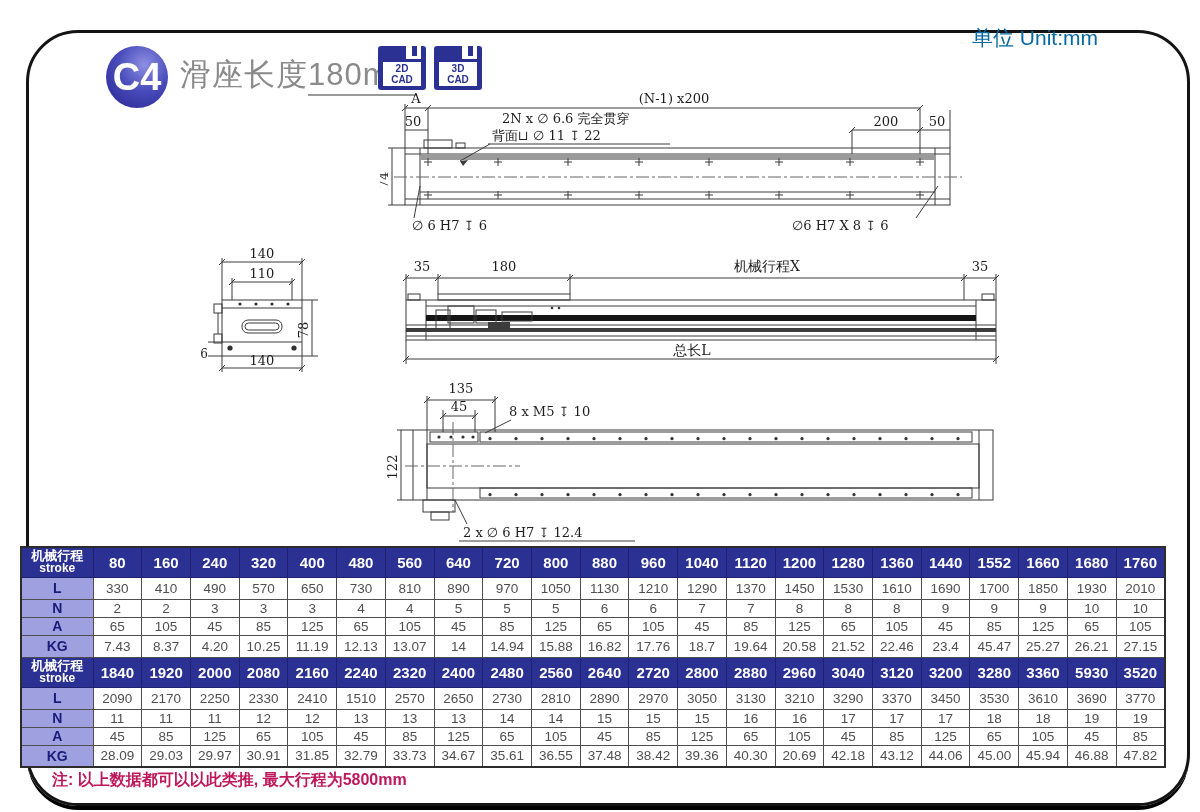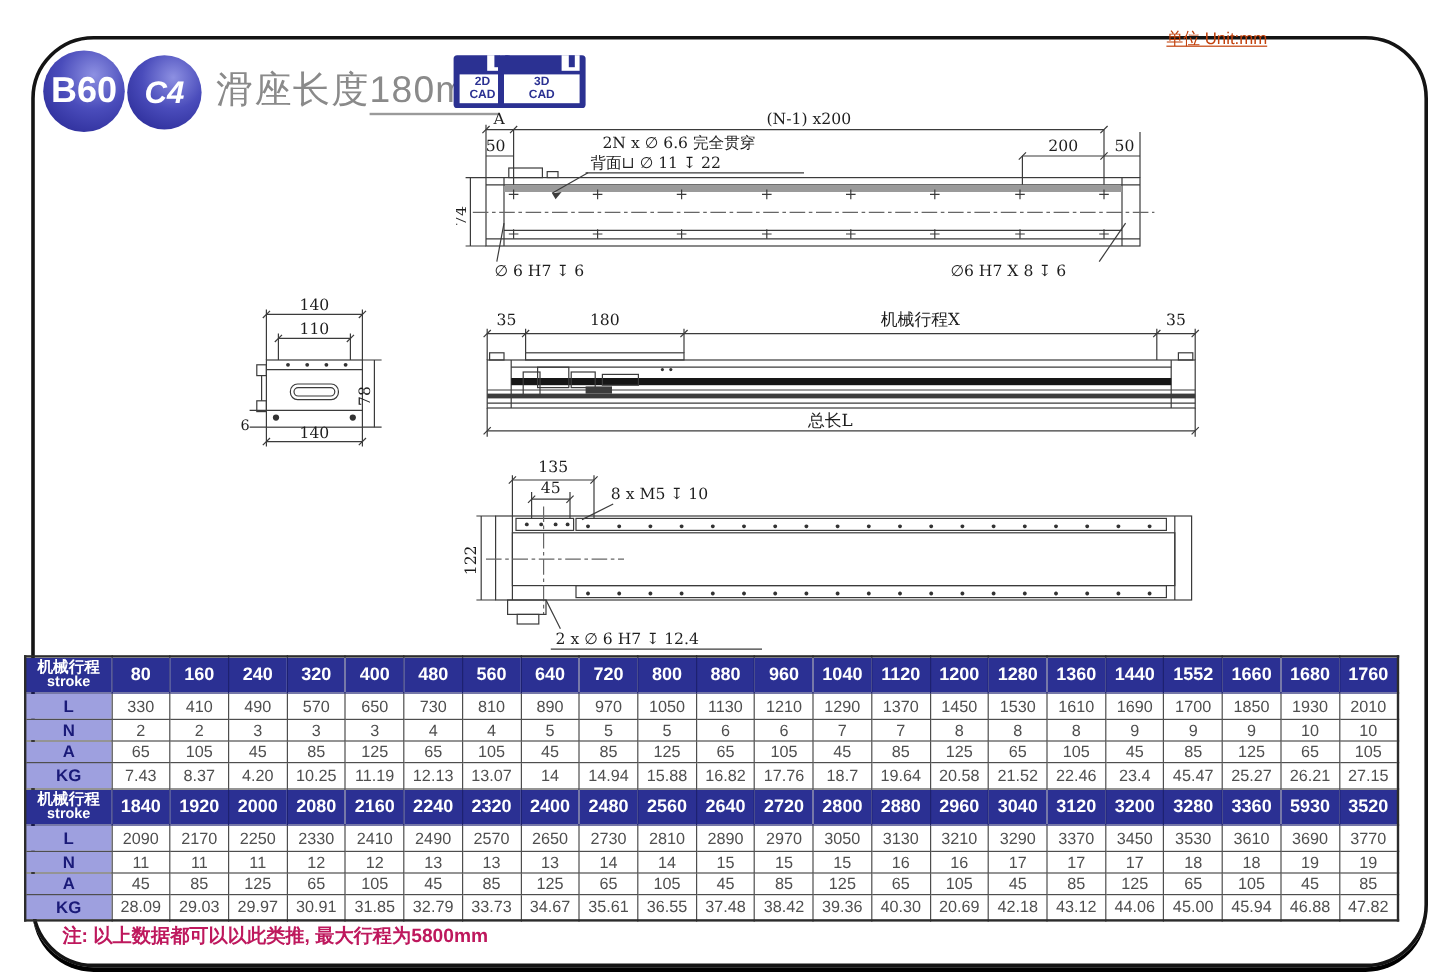--- a/index.html
+++ b/index.html
@@ -4,26 +4,26 @@
 <style>
   html,body{margin:0;padding:0;background:#fff;}
   .page{position:relative;width:1200px;height:812px;background:#fff;overflow:hidden;
         font-family:"Liberation Sans", sans-serif;}
   .frame{position:absolute;left:26px;top:30px;width:1158px;height:770px;
          border:3px solid #141414;border-radius:52px;box-shadow:0 5px 0 -1px #000;}
   
   .badge{position:absolute;border-radius:50%;color:#fff;display:flex;align-items:center;justify-content:center;
          font-weight:bold;background:radial-gradient(circle at 62% 30%, #8d90e2 0%, #4a4cbb 45%, #23238e 100%);}
   .badge.b60{left:36px;top:42px;width:68px;height:68px;font-size:30px;}
-  .badge.c4{left:106px;top:46px;width:62px;height:62px;font-size:26px;font-style:italic;}
+  .badge.c4{left:106px;top:46px;width:62px;height:62px;font-size:38px;}
   .subtitle{position:absolute;left:180px;top:54px;font-size:31px;color:#8a8a8a;letter-spacing:1px;}
   .subtitle .u{border-bottom:2px solid #9a9a9a;padding-bottom:2px;}
-  .unit{position:absolute;left:972px;top:24px;font-size:14px;color:#c2410c;text-decoration:underline;}
+  .unit{position:absolute;left:972px;top:24px;font-size:21px;color:#0369a1;}
   .cad{position:absolute;top:46px;width:48px;height:44px;background:#2b3192;border-radius:3px;cursor:pointer;}
-  .cad.c2d{left:378px;} .cad.c3d{left:415px;padding-left:25px;}
+  .cad.c2d{left:378px;} .cad.c3d{left:434px;}
   .cad .notch{position:absolute;right:5px;top:0;width:15px;height:13px;background:#fff;}
   .cad .notch .slot{position:absolute;right:4px;top:0;width:5px;height:10px;background:#2b3192;}
   .cad .lbl{position:absolute;left:5px;right:5px;bottom:4px;height:24px;background:#fff;
             display:flex;flex-direction:column;align-items:center;justify-content:center;
             font-size:10px;line-height:11px;font-weight:bold;color:#2b3192;}
   
   .dwg{position:absolute;}
   .dwg line,.dwg rect,.dwg path,.dwg circle{stroke:#3b3b3b;stroke-width:1;fill:none;}
   .dwg .gry{fill:#9a9a9a;stroke:none;} .dwg .blk{fill:#161616;stroke:none;} .dwg .dk{fill:#3c3c3c;stroke:none;}
   .dwg .dot{fill:#333;stroke:none;}
@@ -43,21 +43,20 @@
   td.rowlabel{background:#9ea0df;color:#1a1a78;font-weight:bold;font-size:14px;}
   td.val{background:#fff;color:#4f4f4f;font-size:13.5px;}
   .note{position:absolute;left:52px;top:770px;font-size:16px;font-weight:bold;color:#be185d;}
 </style>
 </head>
 <body>
 
 <div class="page">
   <div class="frame"></div>
 
-  <div class="badge b60">B60</div>
   <div class="badge c4">C4</div>
   <div class="subtitle">
     <span>滑座长度</span><span class="u">180mm</span>
   </div>
   <div class="cad c2d">
     <div class="notch">
         <div class="slot"></div>
       </div>
     <div class="lbl">
       <span>2D</span>
@@ -434,21 +433,21 @@
           <th>5930</th>
           <th>3520</th>
         </tr>
         <tr class="row-L">
           <td class="rowlabel">L</td>
           <td class="val">2090</td>
           <td class="val">2170</td>
           <td class="val">2250</td>
           <td class="val">2330</td>
           <td class="val">2410</td>
-          <td class="val">2490</td>
+          <td class="val">1510</td>
           <td class="val">2570</td>
           <td class="val">2650</td>
           <td class="val">2730</td>
           <td class="val">2810</td>
           <td class="val">2890</td>
           <td class="val">2970</td>
           <td class="val">3050</td>
           <td class="val">3130</td>
           <td class="val">3210</td>
           <td class="val">3290</td>

